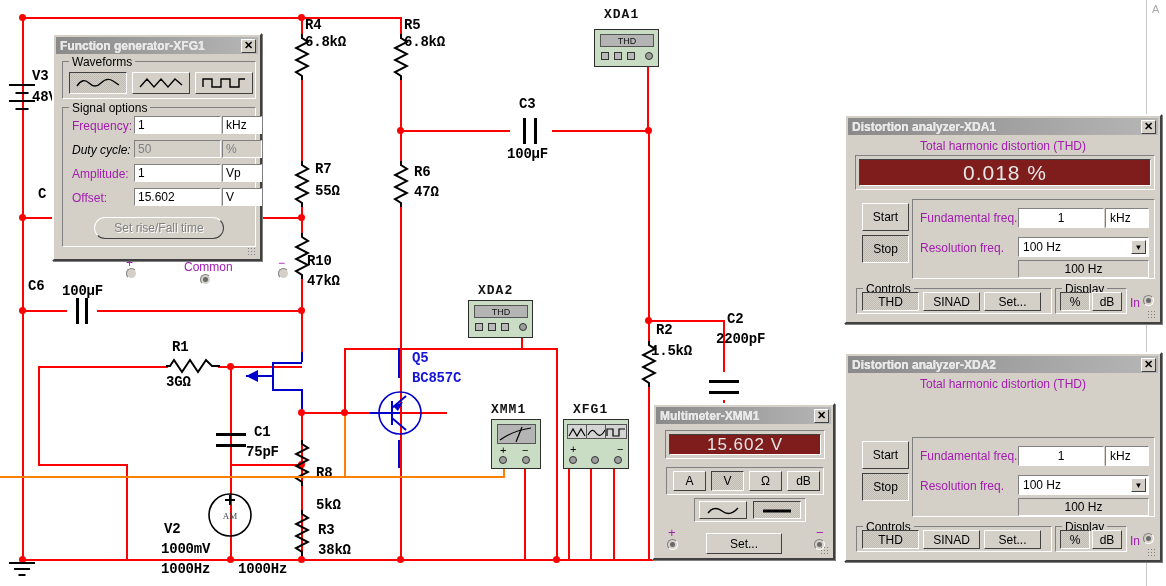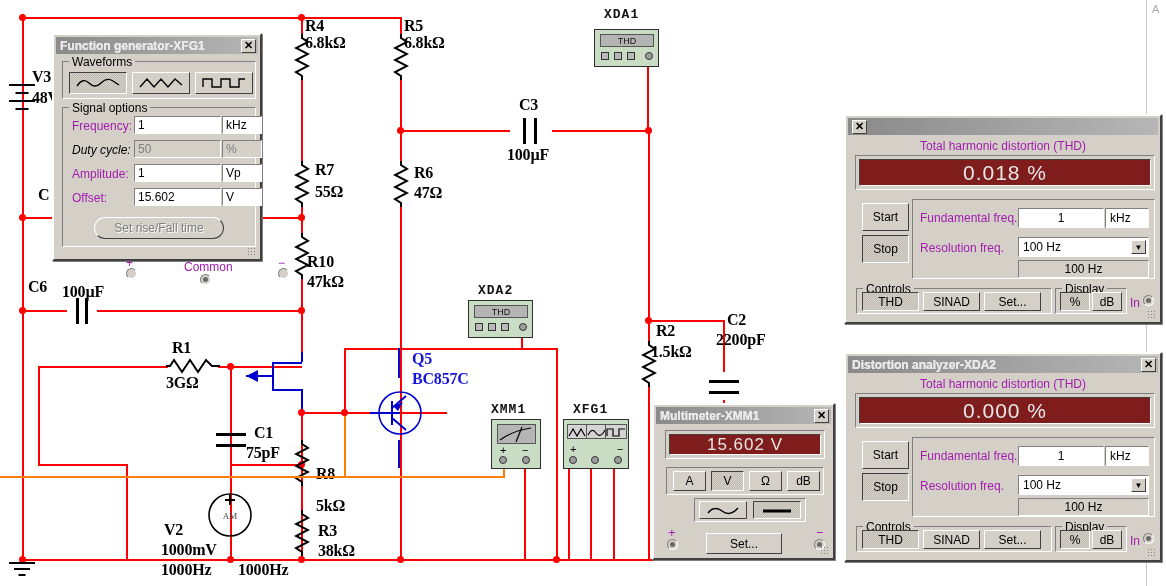--- a/index.html
+++ b/index.html
@@ -17,22 +17,22 @@
     background-size: 12px 12px;
     background-position: 2px 2px;
   }
   
   .wire { position: absolute; background: #ff0000; }
   .wire.h { height: 2px; }
   .wire.v { width: 2px; }
   .wire.blue { background: #0000cc; }
   .wire.orange { background: #ff8000; }
   .node { position: absolute; width: 7px; height: 7px; border-radius: 50%; background: #ff0000; }
-  .lbl { position: absolute; font-family: Liberation Serif, serif;
-         font-size: 16px; font-weight: bold; color: #000; white-space: nowrap; letter-spacing: -0.2px;}
+  .lbl { position: absolute; font-family: Liberation Mono, monospace;
+         font-size: 14px; font-weight: bold; color: #000; white-space: nowrap; letter-spacing: -0.2px;}
   .lbl.blue { color: #1515d8; }
   .lbl.inst { font-family: "Liberation Mono", monospace; font-size: 13px; font-weight: bold;
               letter-spacing: 1px; color: #111; }
 
   
   .res-v { position: absolute; width: 16px; height: 46px; }
   .res-h { position: absolute; width: 46px; height: 16px; }
 
   
   .cap-v { position: absolute; }
@@ -520,20 +520,21 @@
     <div class="btn" style="position:absolute; left:52px; top:128px; width:76px; height:21px;">Set...</div>
     <div class="statictext" style="left:162px; top:120px; font-size:13px;">−</div>
     <div class="term" style="left:160px; top:134px;">
         <div class="ring filled"></div>
       </div>
     <div class="grip"></div>
   </div>
 
   <div class="win" style="left:844px; top:114px; width:318px; height:210px;">
     <div class="titlebar">
+      <div class="t">Distortion analyzer-XDA1</div>
       <div class="closebtn">✕</div>
     </div>
     <div class="statictext" style="left:0; right:0; top:23px; text-align:center;">Total harmonic distortion (THD)</div>
     <div class="lcd-frame" style="left:9px; top:39px; width:300px; height:35px;">
       <div class="lcd" style="left:3px; top:3px; right:3px; bottom:3px; font-size:21px;">0.018 %</div>
     </div>
 
     <div class="btn" style="position:absolute; left:16px; top:87px; width:47px; height:28px;">Start</div>
     <div class="btn sunken" style="position:absolute; left:16px; top:119px; width:47px; height:28px;">Stop</div>
 
@@ -568,23 +569,20 @@
       </div>
     <div class="grip"></div>
   </div>
 
   <div class="win" style="left:844px; top:352px; width:318px; height:210px;">
     <div class="titlebar">
       <div class="t">Distortion analyzer-XDA2</div>
       <div class="closebtn">✕</div>
     </div>
     <div class="statictext" style="left:0; right:0; top:23px; text-align:center;">Total harmonic distortion (THD)</div>
-    <div class="lcd-frame" style="left:9px; top:39px; width:300px; height:35px;">
-      <div class="lcd" style="left:3px; top:3px; right:3px; bottom:3px; font-size:21px;">0.000 %</div>
-    </div>
 
     <div class="btn" style="position:absolute; left:16px; top:87px; width:47px; height:28px;">Start</div>
     <div class="btn sunken" style="position:absolute; left:16px; top:119px; width:47px; height:28px;">Stop</div>
 
     <div class="group" style="left:66px; top:83px; width:243px; height:80px;"></div>
     <div class="statictext" style="left:74px; top:95px;">Fundamental freq.</div>
     <div class="field center" style="left:172px; top:92px; width:86px; height:20px;">1</div>
     <div class="field" style="left:259px; top:92px; width:44px; height:20px; padding-left:4px;">kHz</div>
 
     <div class="statictext" style="left:74px; top:125px;">Resolution freq.</div>

